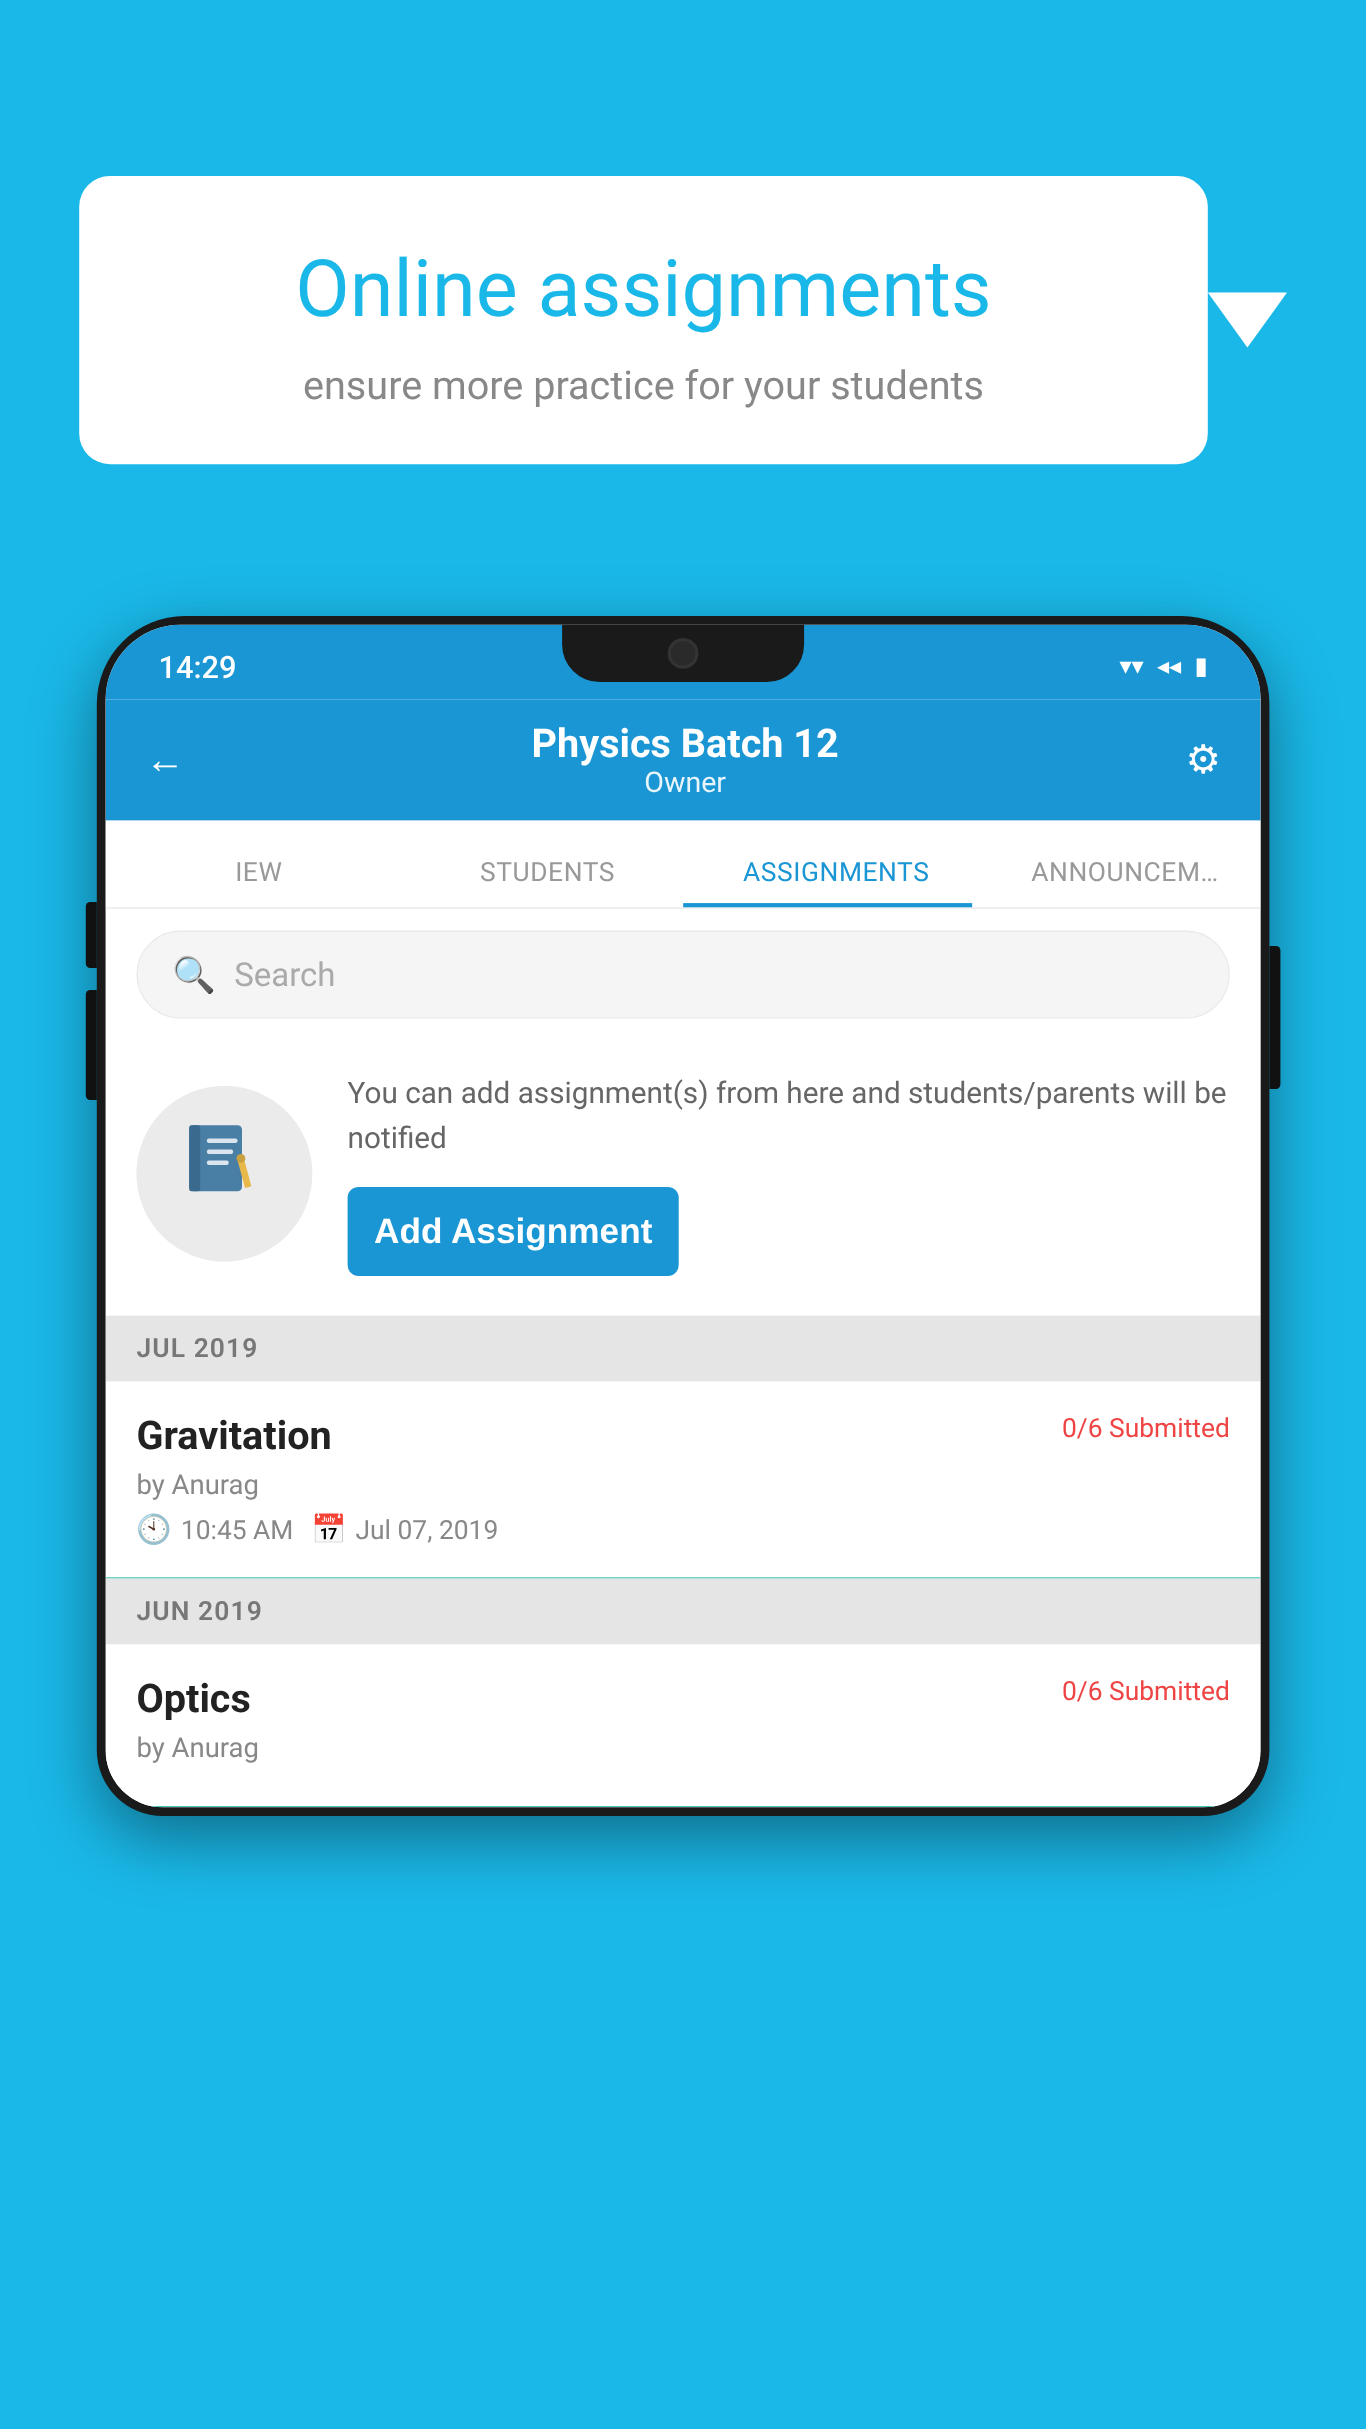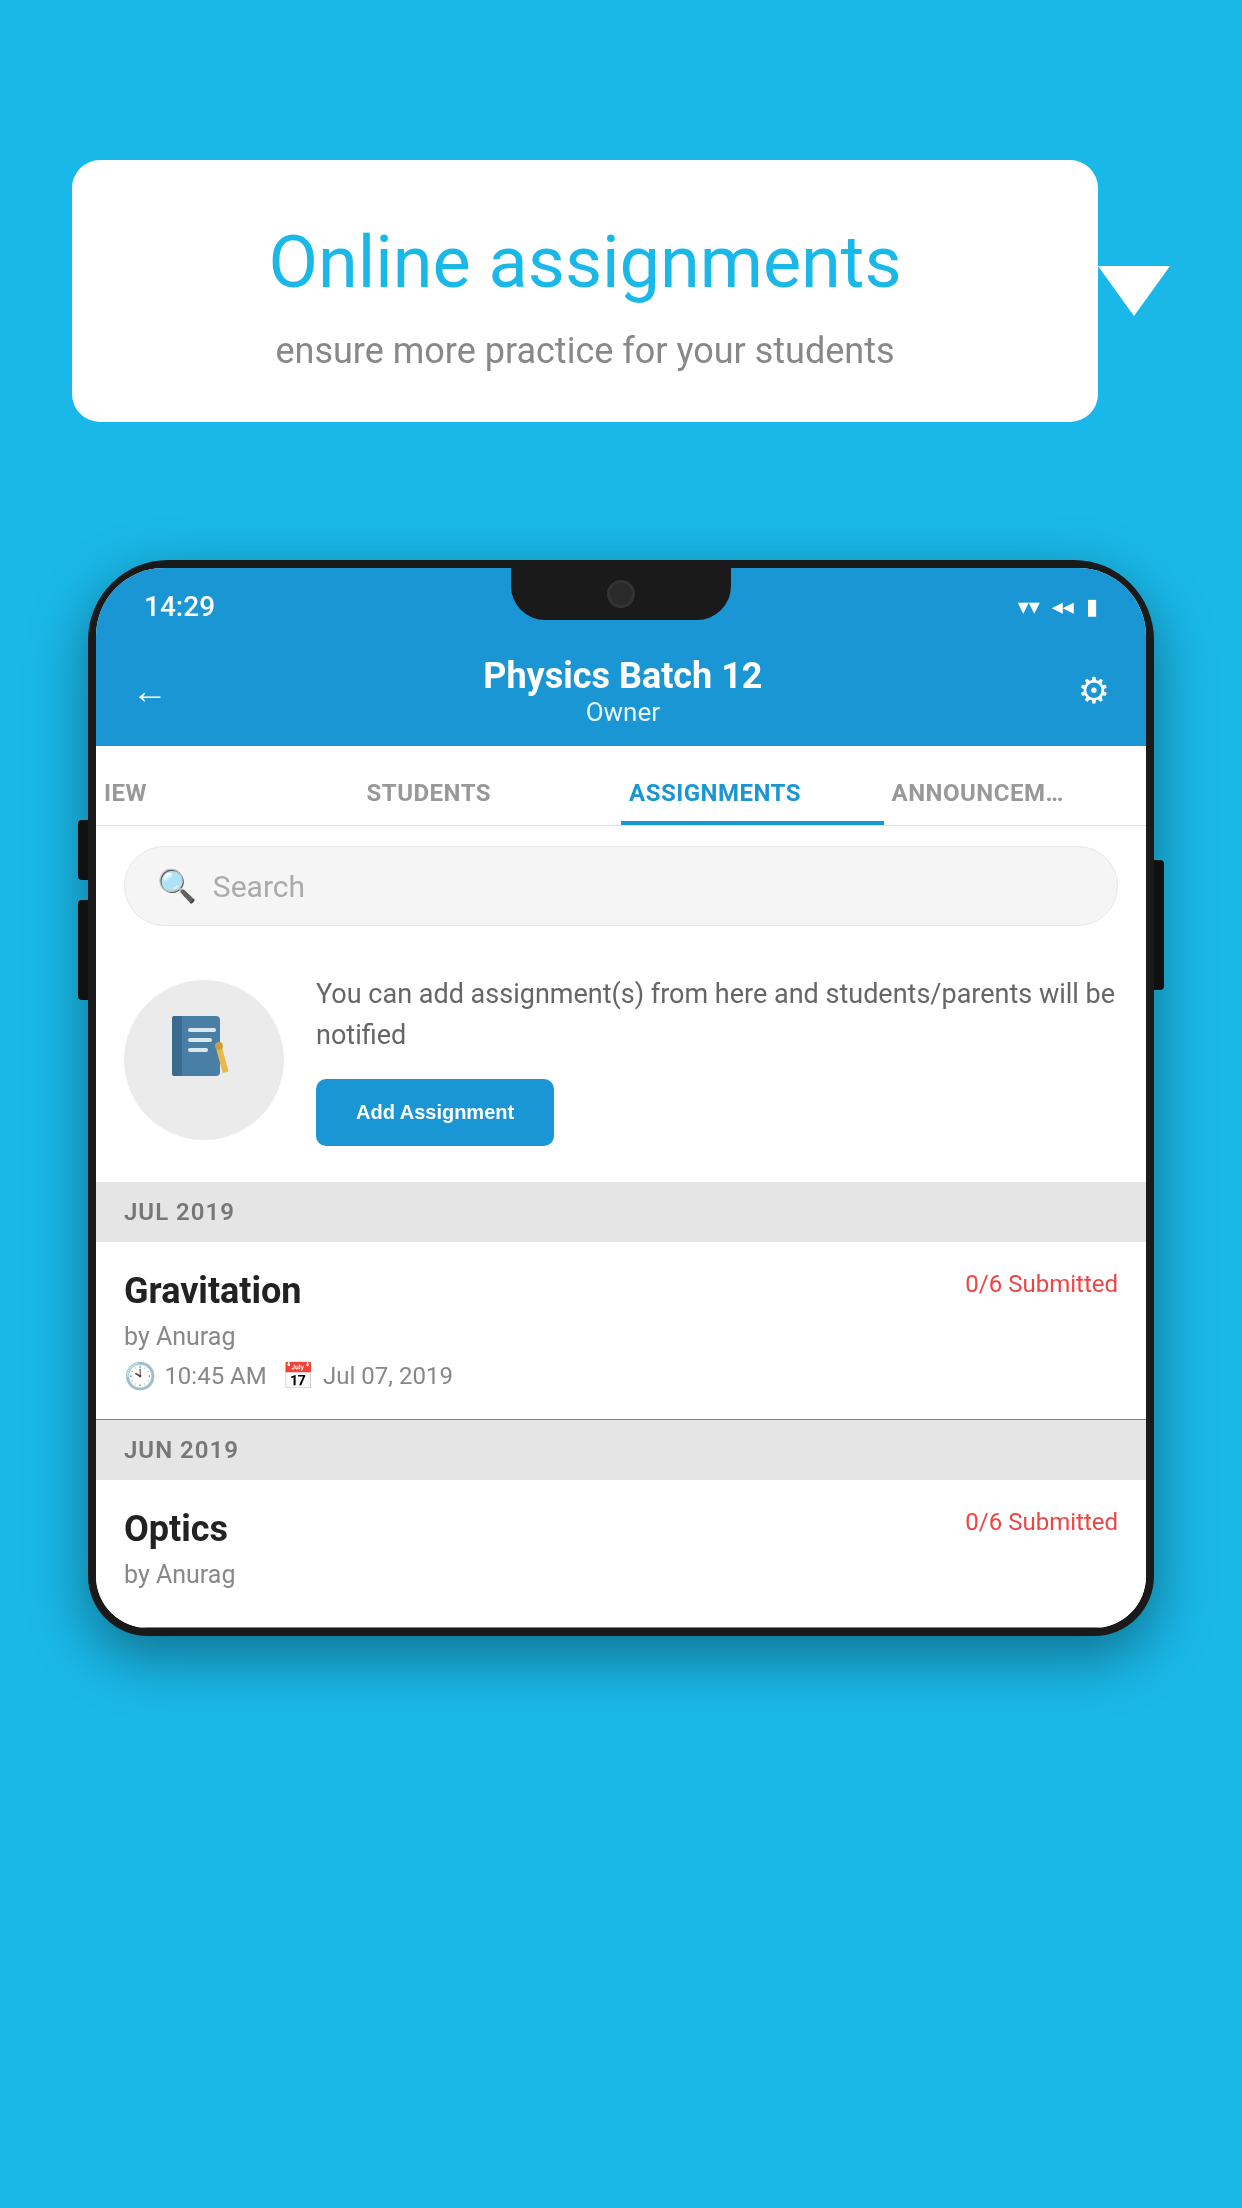--- a/index.html
+++ b/index.html
@@ -160,31 +160,32 @@
     .tabs-bar {
       background: white;
       display: flex;
       border-bottom: 1px solid #e0e0e0;
       height: 80px;
       align-items: flex-end;
       overflow: hidden;
     }
     .tab-item {
       flex: 1;
+      text-align: center;
       padding-bottom: 18px;
       font-size: 24px;
-      font-weight: 700;
+      font-weight: 400;
       color: #999;
       letter-spacing: 0.5px;
       position: relative;
       cursor: pointer;
       white-space: nowrap;
       overflow: hidden;
       text-overflow: ellipsis;
-      padding-left: 8px;
+      padding-left: 24px;
       padding-right: 8px;
     }
     .tab-item.active {
       color: #1a96d4;
     }
     .tab-item.active::after {
       content: '';
       position: absolute;
       bottom: 0;
       left: 0;
@@ -245,22 +246,22 @@
       font-size: 27px;
       color: #666;
       line-height: 1.5;
       margin-bottom: 24px;
     }
     .add-assignment-btn {
       background: #1a96d4;
       color: white;
       border: none;
       border-radius: 10px;
-      padding: 22px 40px;
-      font-size: 20px;
+      padding: 22px 24px;
+      font-size: 32px;
       font-weight: 600;
       cursor: pointer;
       display: inline-block;
     }
 
     
     .section-divider {
       background: #e5e5e5;
       padding: 16px 28px;
       font-size: 24px;

